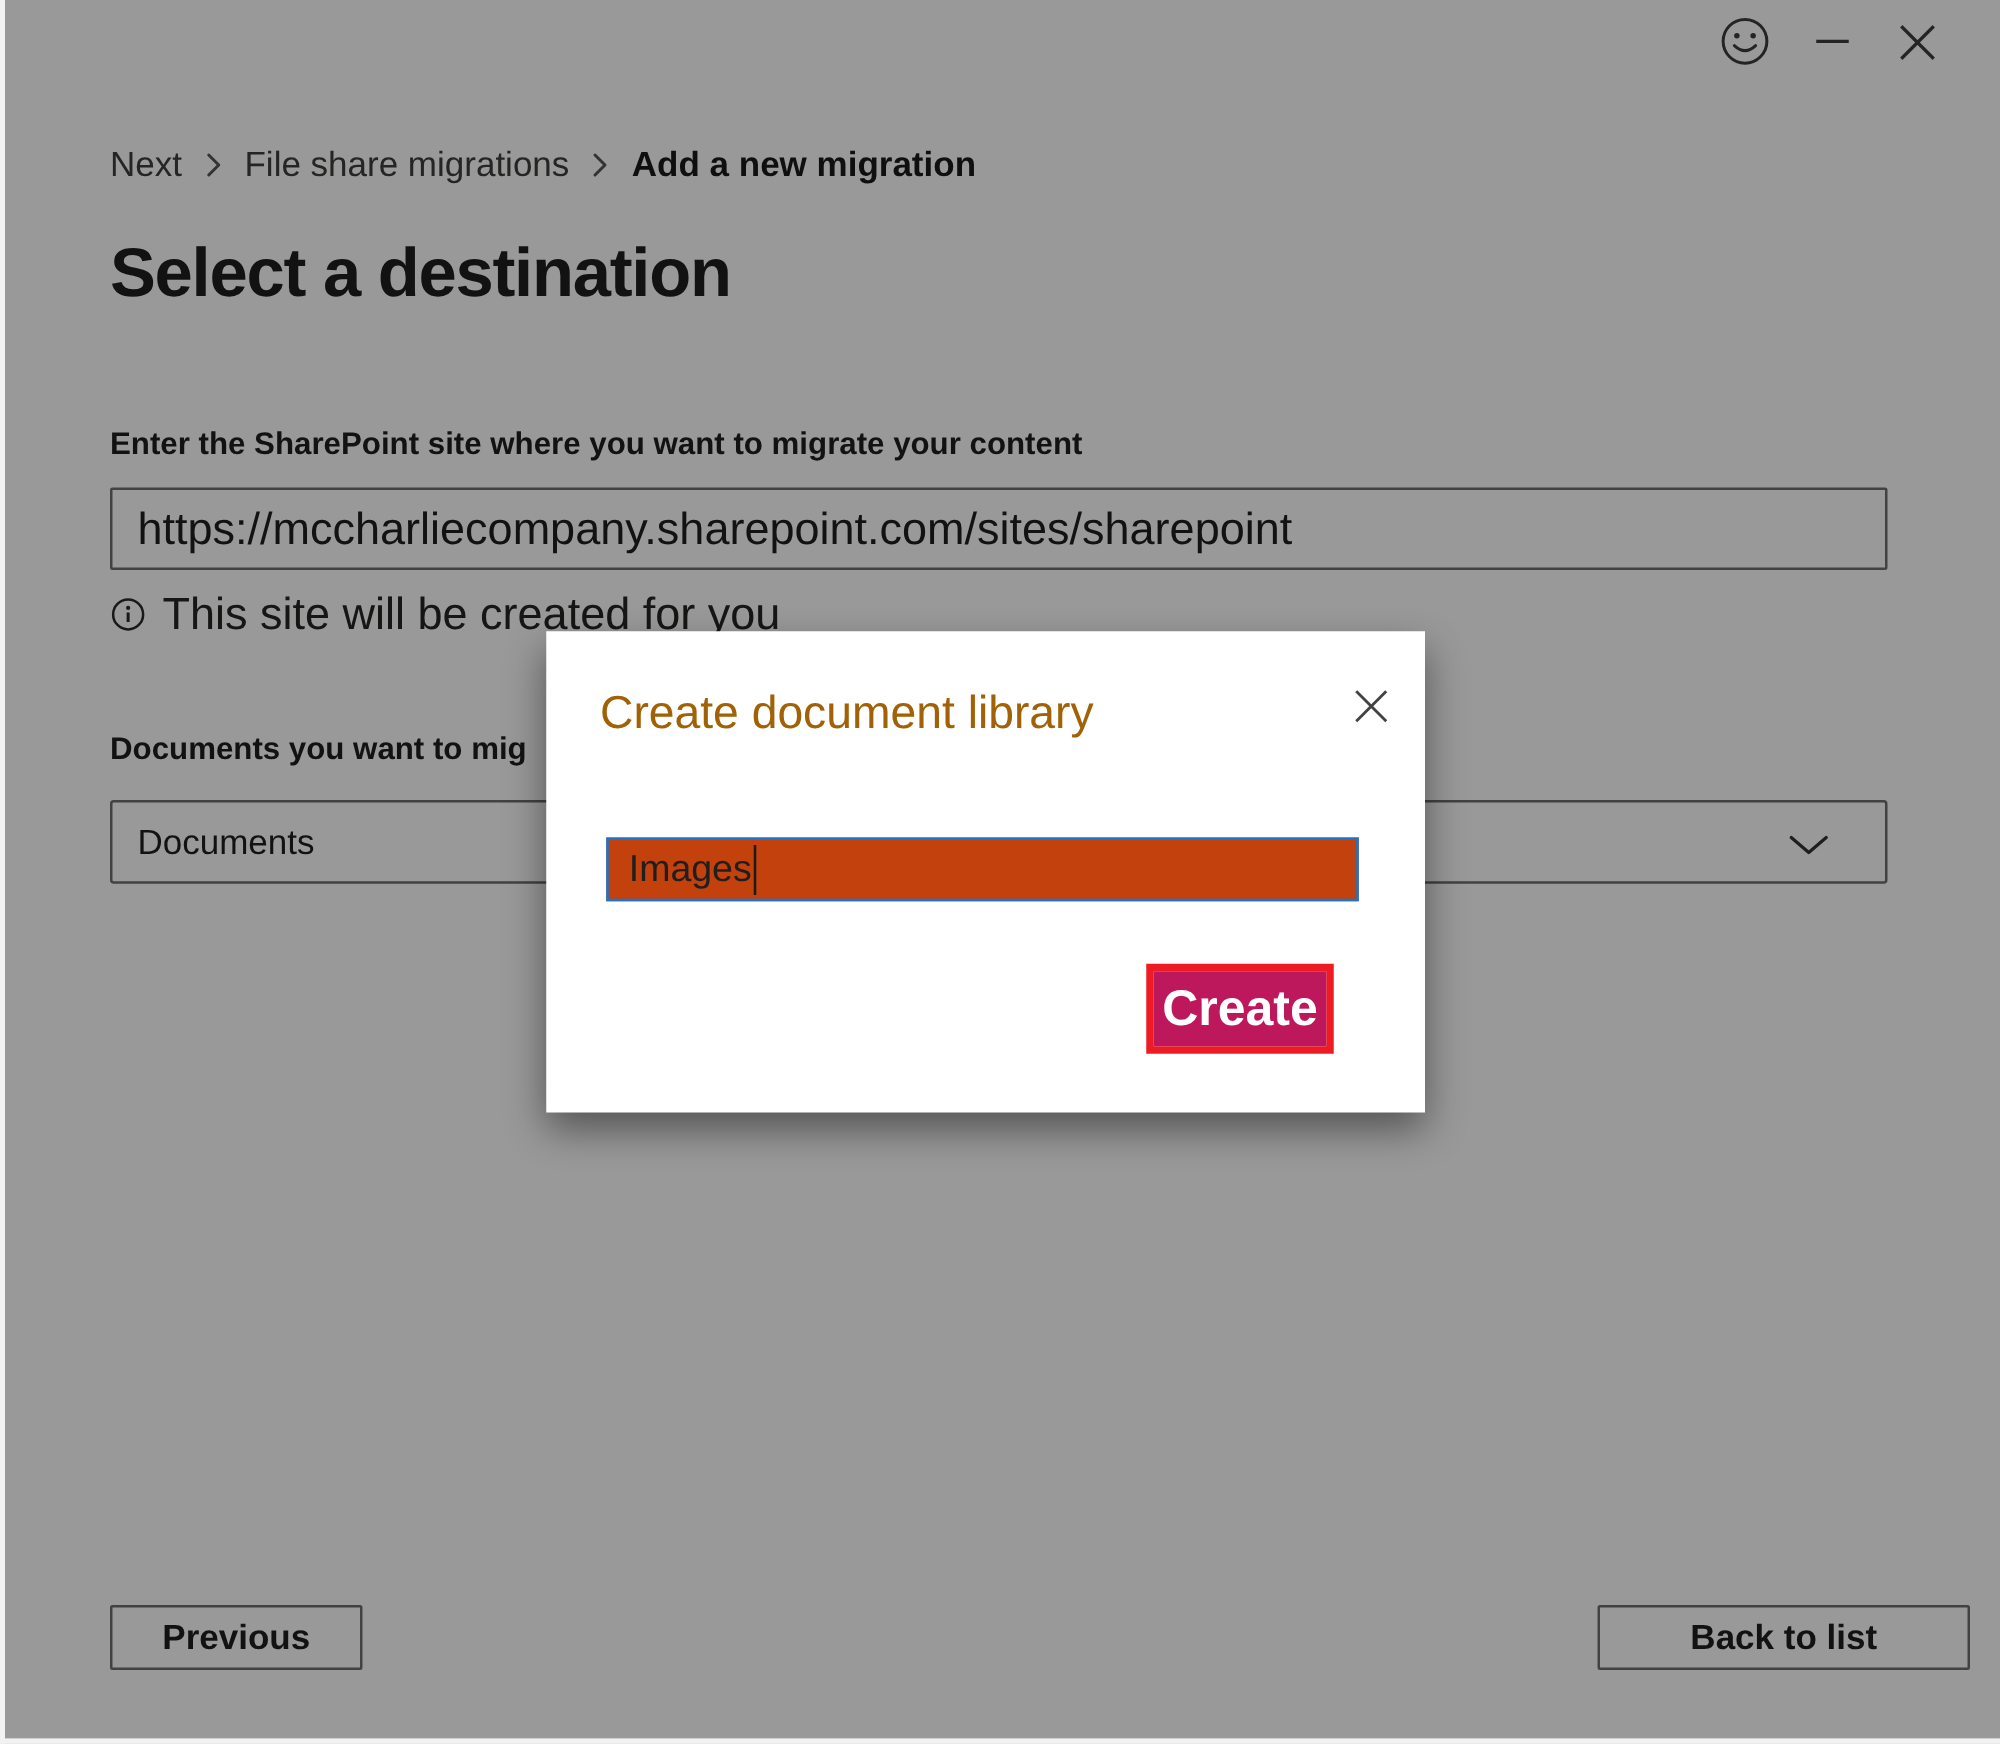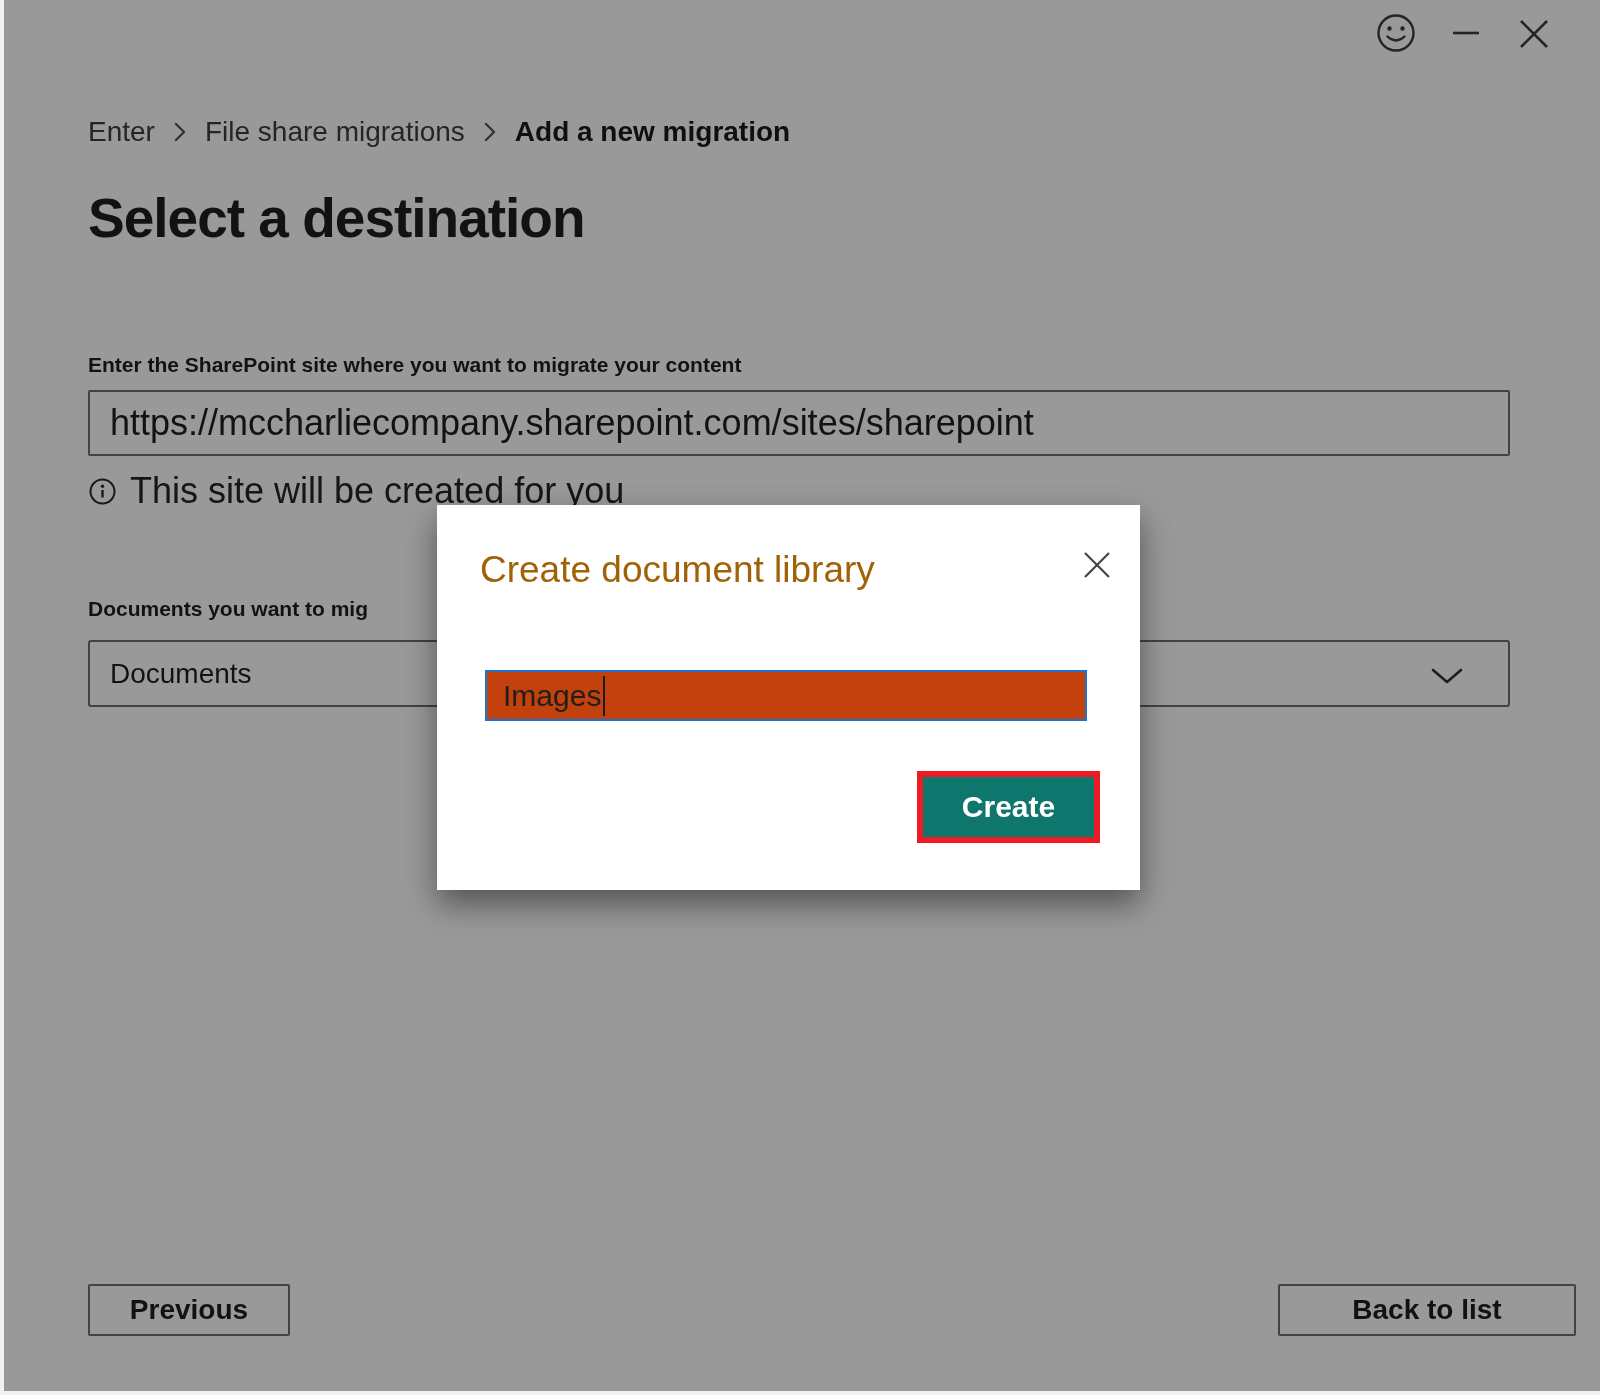--- a/index.html
+++ b/index.html
@@ -17,21 +17,21 @@
   
   .breadcrumb { position:absolute; left:84px; top:116px; display:flex; align-items:center; gap:17px;
                 font-size:28px; color:#3f3e3d; }
   .crumb { white-space:nowrap; }
   .crumb.current { font-weight:700; color:#1b1a19; }
   .crumb-sep { display:flex; align-items:center; }
 
   
   .page-title { position:absolute; left:84px; top:186px; font-size:55px; font-weight:700; color:#201f1e; letter-spacing:-1px; }
 
-  .field-label { position:absolute; font-size:21px; font-weight:700; color:#201f1e; white-space:nowrap;margin-top:12px; }
+  .field-label { position:absolute; font-size:25px; font-weight:700; color:#201f1e; white-space:nowrap; }
   .label-site { left:84px; top:341px; }
   .label-location { left:84px; top:585px; }
 
   .url-input { position:absolute; left:84px; top:390px; width:1422px; height:66px;
                border:2px solid #6e6e6e; border-radius:2px; background:#fff;
                font-family:"Liberation Sans", sans-serif; font-size:36px; color:#201f1e; padding:0 20px; }
 
   .info-row { position:absolute; left:84px; top:470px; display:flex; align-items:center; gap:13px;
               font-size:36px; color:#262524; }
 
@@ -55,22 +55,22 @@
   
   .modal { position:absolute; left:433px; top:505px; width:703px; height:385px; background:#ffffff;
            z-index:10; box-shadow:0 14px 30px rgba(0,0,0,0.45); }
   .modal-title { position:absolute; left:43px; top:44px; font-size:37px; font-weight:400; color:#a16207; }
   .modal-close { position:absolute; left:644px; top:44px; width:32px; height:32px; cursor:pointer; }
   .modal-input { position:absolute; left:48px; top:165px; width:602px; height:51px;
                  border:2px solid #1b74d0; background:#c2410c; display:flex; align-items:center; padding:0 16px; }
   .modal-input-text { font-size:30px; color:#201f1e; }
   .caret { width:2px; height:40px; background:#1c1b1a; margin-left:2px; }
   .create-highlight { position:absolute; left:480px; top:266px; border:6px solid #ed1c24; }
-  .create-btn { width:171px; height:60px; background:#0f766e; color:#ffffff; border:none;
-                font-family:"Liberation Sans", sans-serif; font-size:30px; font-weight:600;
+  .create-btn { width:138px; height:60px; background:#be185d; color:#ffffff; border:none;
+                font-family:"Liberation Sans", sans-serif; font-size:40px; font-weight:600;
                 display:flex; align-items:center; justify-content:center; cursor:pointer; }
 
   
   .edge-left { position:absolute; left:0; top:0; width:4px; height:1395px; background:#f2f2f2; z-index:30; }
   .edge-bottom { position:absolute; left:0; bottom:0; width:1600px; height:4px; background:#f2f2f2; z-index:30; }
 
   svg { display:block; }
 </style>
 </head>
 <body>
@@ -91,21 +91,21 @@
     </svg>
   </span>
   <span class="titlebar-icon icon-close">
     <svg width="32" height="32" viewBox="0 0 32 32">
       <line x1="3" y1="3" x2="29" y2="29" stroke="#3d3d3d" stroke-width="2.6"></line>
       <line x1="29" y1="3" x2="3" y2="29" stroke="#3d3d3d" stroke-width="2.6"></line>
     </svg>
   </span>
 
   <nav class="breadcrumb">
-    <span class="crumb">Enter</span>
+    <span class="crumb">Next</span>
     <span class="crumb-sep">
       <svg width="16" height="28" viewBox="0 0 16 28">
           <polyline points="4,6 12,14 4,22" stroke="#555" stroke-width="2.4" fill="none" stroke-linecap="round" stroke-linejoin="round"></polyline>
         </svg>
     </span>
     <span class="crumb">File share migrations</span>
     <span class="crumb-sep">
       <svg width="16" height="28" viewBox="0 0 16 28">
           <polyline points="4,6 12,14 4,22" stroke="#555" stroke-width="2.4" fill="none" stroke-linecap="round" stroke-linejoin="round"></polyline>
         </svg>

